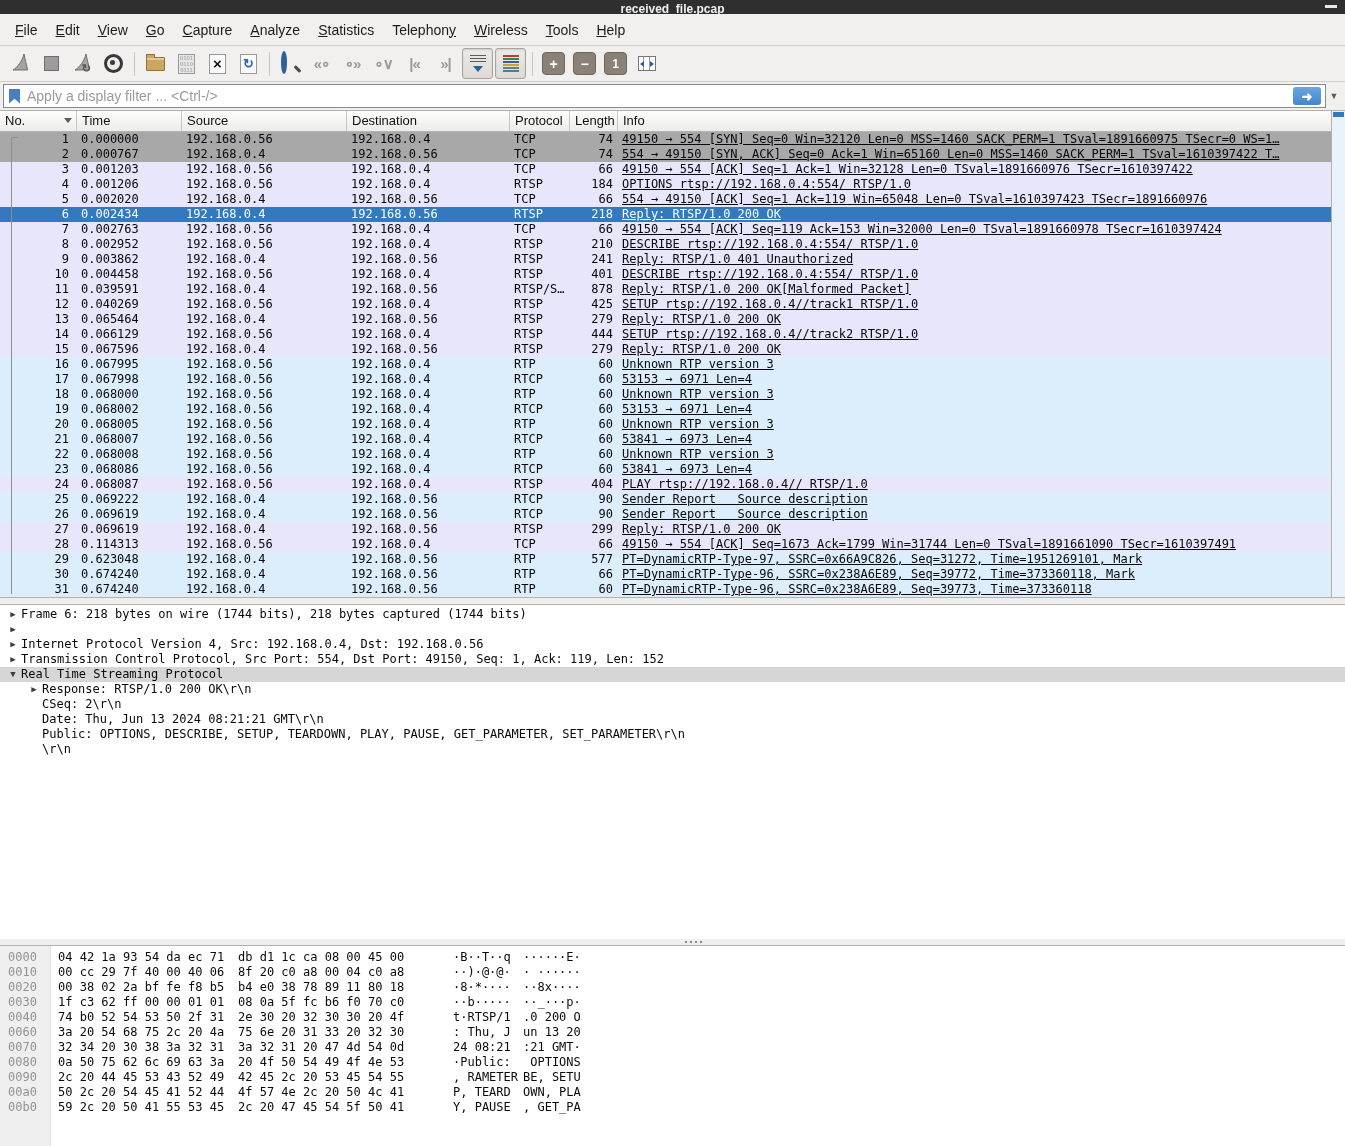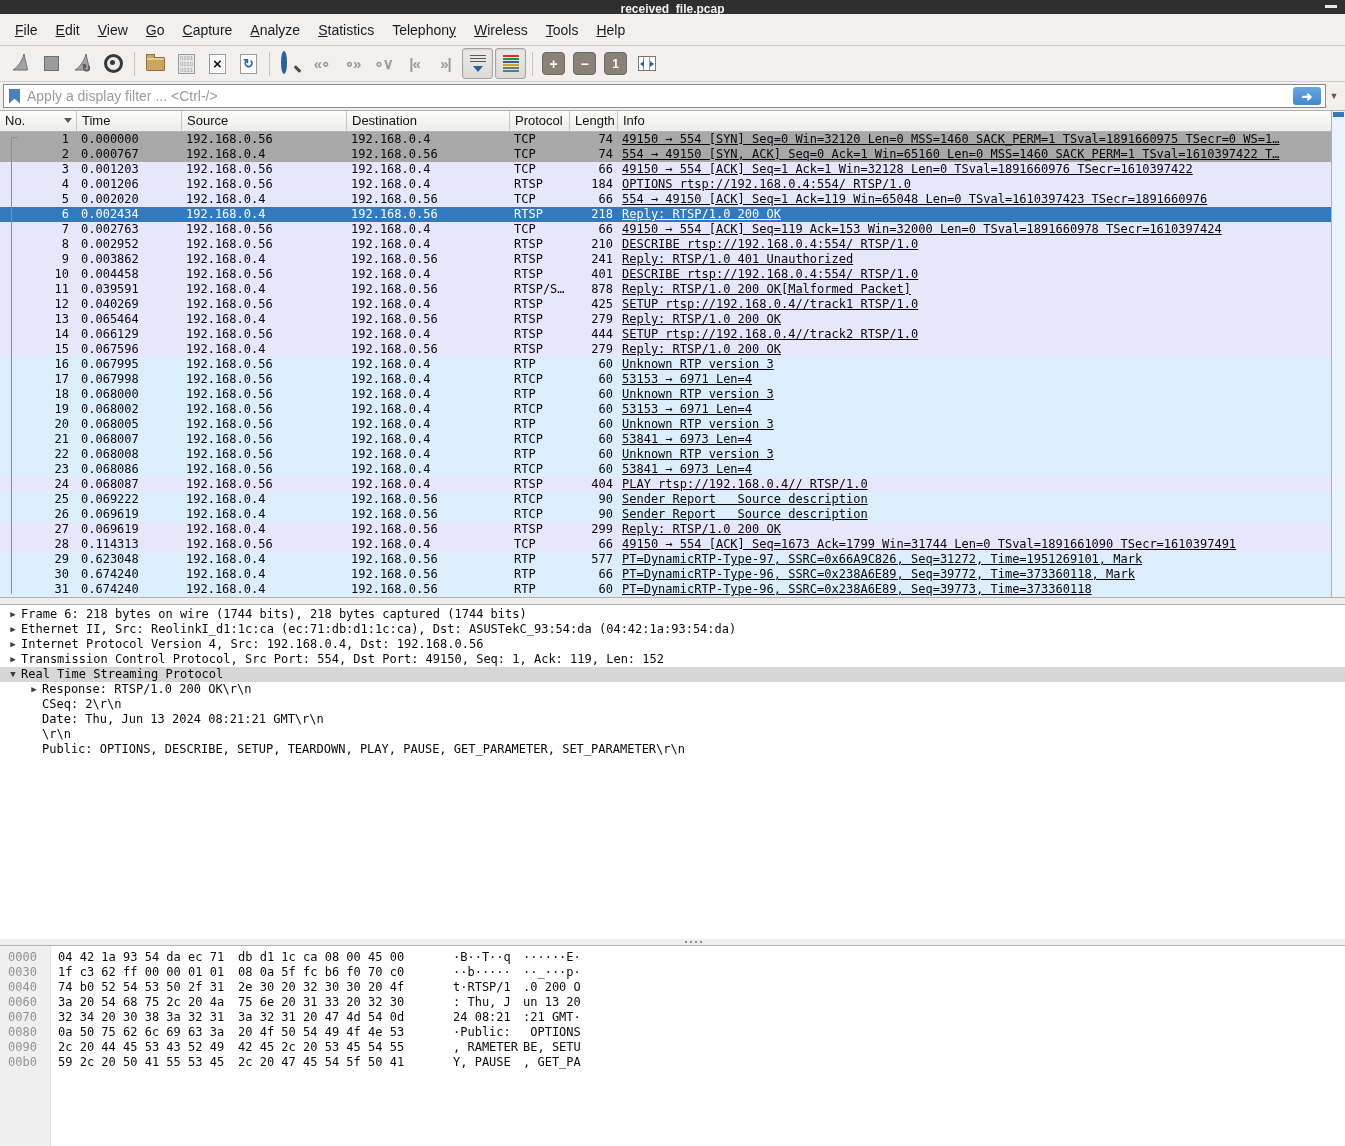--- a/index.html
+++ b/index.html
@@ -263,39 +263,42 @@
       </div>
     <div class="minimap">
       <div class="mm-sel" id="mmsel" style="background: rgb(50, 121, 190);"></div>
     </div>
   </div>
 
   <div class="splitter"></div>
 
   <div class="details" id="details">
       <div class="drow" style="padding-left: 5px;"><span class="darrow">▶</span><span>Frame 6: 218 bytes on wire (1744 bits), 218 bytes captured (1744 bits)</span></div>
-      <div class="drow" style="padding-left: 5px;"><span class="darrow">▶</span><span>Ethernet II, Src: ReolinkI_d1:1c:ca (ec:71:db:d1:1c:ca), Dst: ASUSTekC_93:54:da (04:42:1a:93:54:da)</span></div>
+      <div class="drow" style="padding-left: 5px;"><span class="darrow">▶</span></div>
       <div class="drow" style="padding-left: 5px;"><span class="darrow">▶</span><span>Internet Protocol Version 4, Src: 192.168.0.4, Dst: 192.168.0.56</span></div>
       <div class="drow" style="padding-left: 5px;"><span class="darrow">▶</span><span>Transmission Control Protocol, Src Port: 554, Dst Port: 49150, Seq: 1, Ack: 119, Len: 152</span></div>
       <div class="drow" style="padding-left: 5px; background: rgb(214, 214, 214);"><span class="darrow">▼</span><span>Real Time Streaming Protocol</span></div>
       <div class="drow" style="padding-left: 26px;"><span class="darrow">▶</span><span>Response: RTSP/1.0 200 OK\r\n</span></div>
       <div class="drow" style="padding-left: 26px;"><span class="darrow"></span><span>CSeq: 2\r\n</span></div>
       <div class="drow" style="padding-left: 26px;"><span class="darrow"></span><span>Date: Thu, Jun 13 2024 08:21:21 GMT\r\n</span></div>
+      <div class="drow" style="padding-left: 26px;"><span class="darrow"></span><span>Public: OPTIONS, DESCRIBE, SETUP, TEARDOWN, PLAY, PAUSE, GET_PARAMETER, SET_PARAMETER\r\n</span></div>
       <div class="drow" style="padding-left: 26px;"><span class="darrow"></span><span>\r\n</span></div>
-      <div class="drow" style="padding-left: 26px;"><span class="darrow"></span><span>Public: OPTIONS, DESCRIBE, SETUP, TEARDOWN, PLAY, PAUSE, GET_PARAMETER, SET_PARAMETER\r\n</span></div>
     </div>
 
   <div class="splitter">
       <span class="dots"></span>
     </div>
 
   <div class="hexpane" id="hexpane">
     <div class="hex-gutter"></div>
   <div class="hxrow"><span class="hoff">0000</span><span class="hx1">04 42 1a 93 54 da ec 71</span><span class="hx2">db d1 1c ca 08 00 45 00</span><span class="ha1">·B··T··q</span><span class="ha2">······E·</span></div>
+      <div class="hxrow"><span class="hoff">0010</span><span class="hx1">00 cc 29 7f 40 00 40 06</span><span class="hx2">8f 20 c0 a8 00 04 c0 a8</span><span class="ha1">··)·@·@·</span><span class="ha2">· ······</span></div>
+      <div class="hxrow"><span class="hoff">0020</span><span class="hx1">00 38 02 2a bf fe f8 b5</span><span class="hx2">b4 e0 38 78 89 11 80 18</span><span class="ha1">·8·*····</span><span class="ha2">··8x····</span></div>
       <div class="hxrow"><span class="hoff">0030</span><span class="hx1">1f c3 62 ff 00 00 01 01</span><span class="hx2">08 0a 5f fc b6 f0 70 c0</span><span class="ha1">··b·····</span><span class="ha2">··_···p·</span></div>
       <div class="hxrow"><span class="hoff">0040</span><span class="hx1">74 b0 52 54 53 50 2f 31</span><span class="hx2">2e 30 20 32 30 30 20 4f</span><span class="ha1">t·RTSP/1</span><span class="ha2">.0 200 O</span></div>
       <div class="hxrow"><span class="hoff">0060</span><span class="hx1">3a 20 54 68 75 2c 20 4a</span><span class="hx2">75 6e 20 31 33 20 32 30</span><span class="ha1">: Thu, J</span><span class="ha2">un 13 20</span></div>
       <div class="hxrow"><span class="hoff">0070</span><span class="hx1">32 34 20 30 38 3a 32 31</span><span class="hx2">3a 32 31 20 47 4d 54 0d</span><span class="ha1">24 08:21</span><span class="ha2">:21 GMT·</span></div>
       <div class="hxrow"><span class="hoff">0080</span><span class="hx1">0a 50 75 62 6c 69 63 3a</span><span class="hx2">20 4f 50 54 49 4f 4e 53</span><span class="ha1">·Public:</span><span class="ha2"> OPTIONS</span></div>
       <div class="hxrow"><span class="hoff">0090</span><span class="hx1">2c 20 44 45 53 43 52 49</span><span class="hx2">42 45 2c 20 53 45 54 55</span><span class="ha1">, RAMETER</span><span class="ha2">BE, SETU</span></div>
+      <div class="hxrow"><span class="hoff">00a0</span><span class="hx1">50 2c 20 54 45 41 52 44</span><span class="hx2">4f 57 4e 2c 20 50 4c 41</span><span class="ha1">P, TEARD</span><span class="ha2">OWN, PLA</span></div>
       <div class="hxrow"><span class="hoff">00b0</span><span class="hx1">59 2c 20 50 41 55 53 45</span><span class="hx2">2c 20 47 45 54 5f 50 41</span><span class="ha1">Y, PAUSE</span><span class="ha2">, GET_PA</span></div>
     </div>
 </div>
 
 </body></html>

